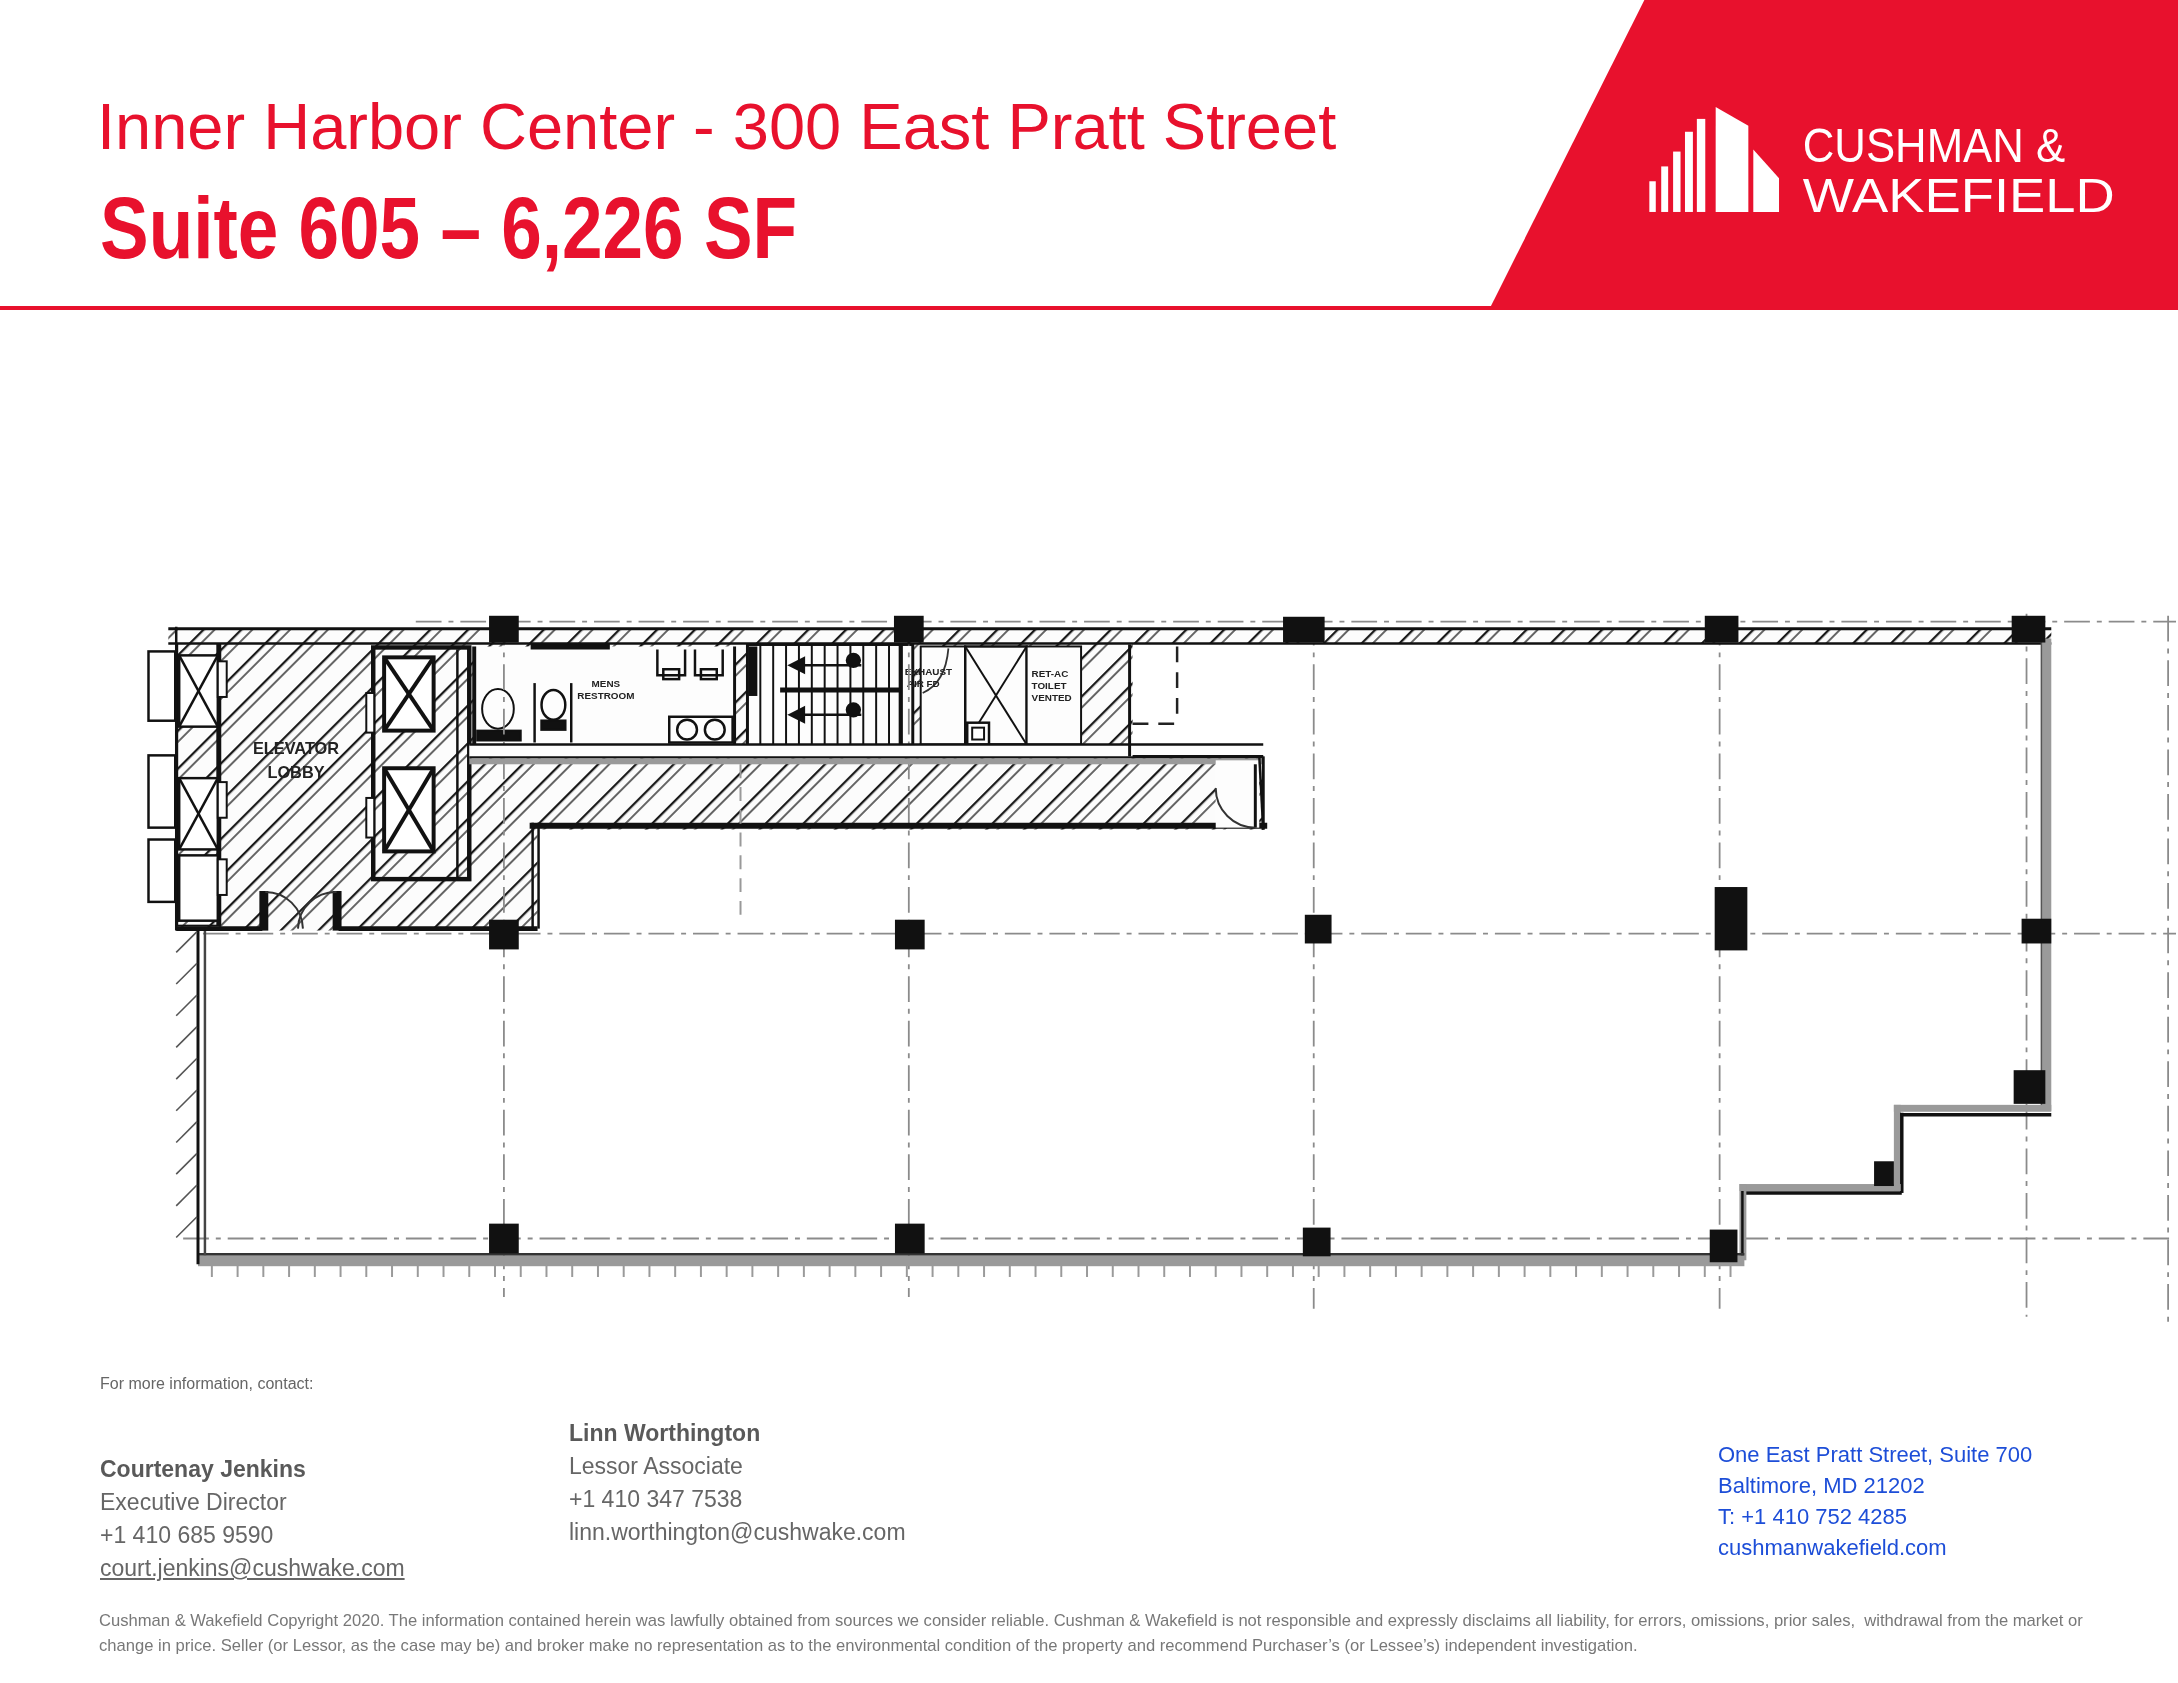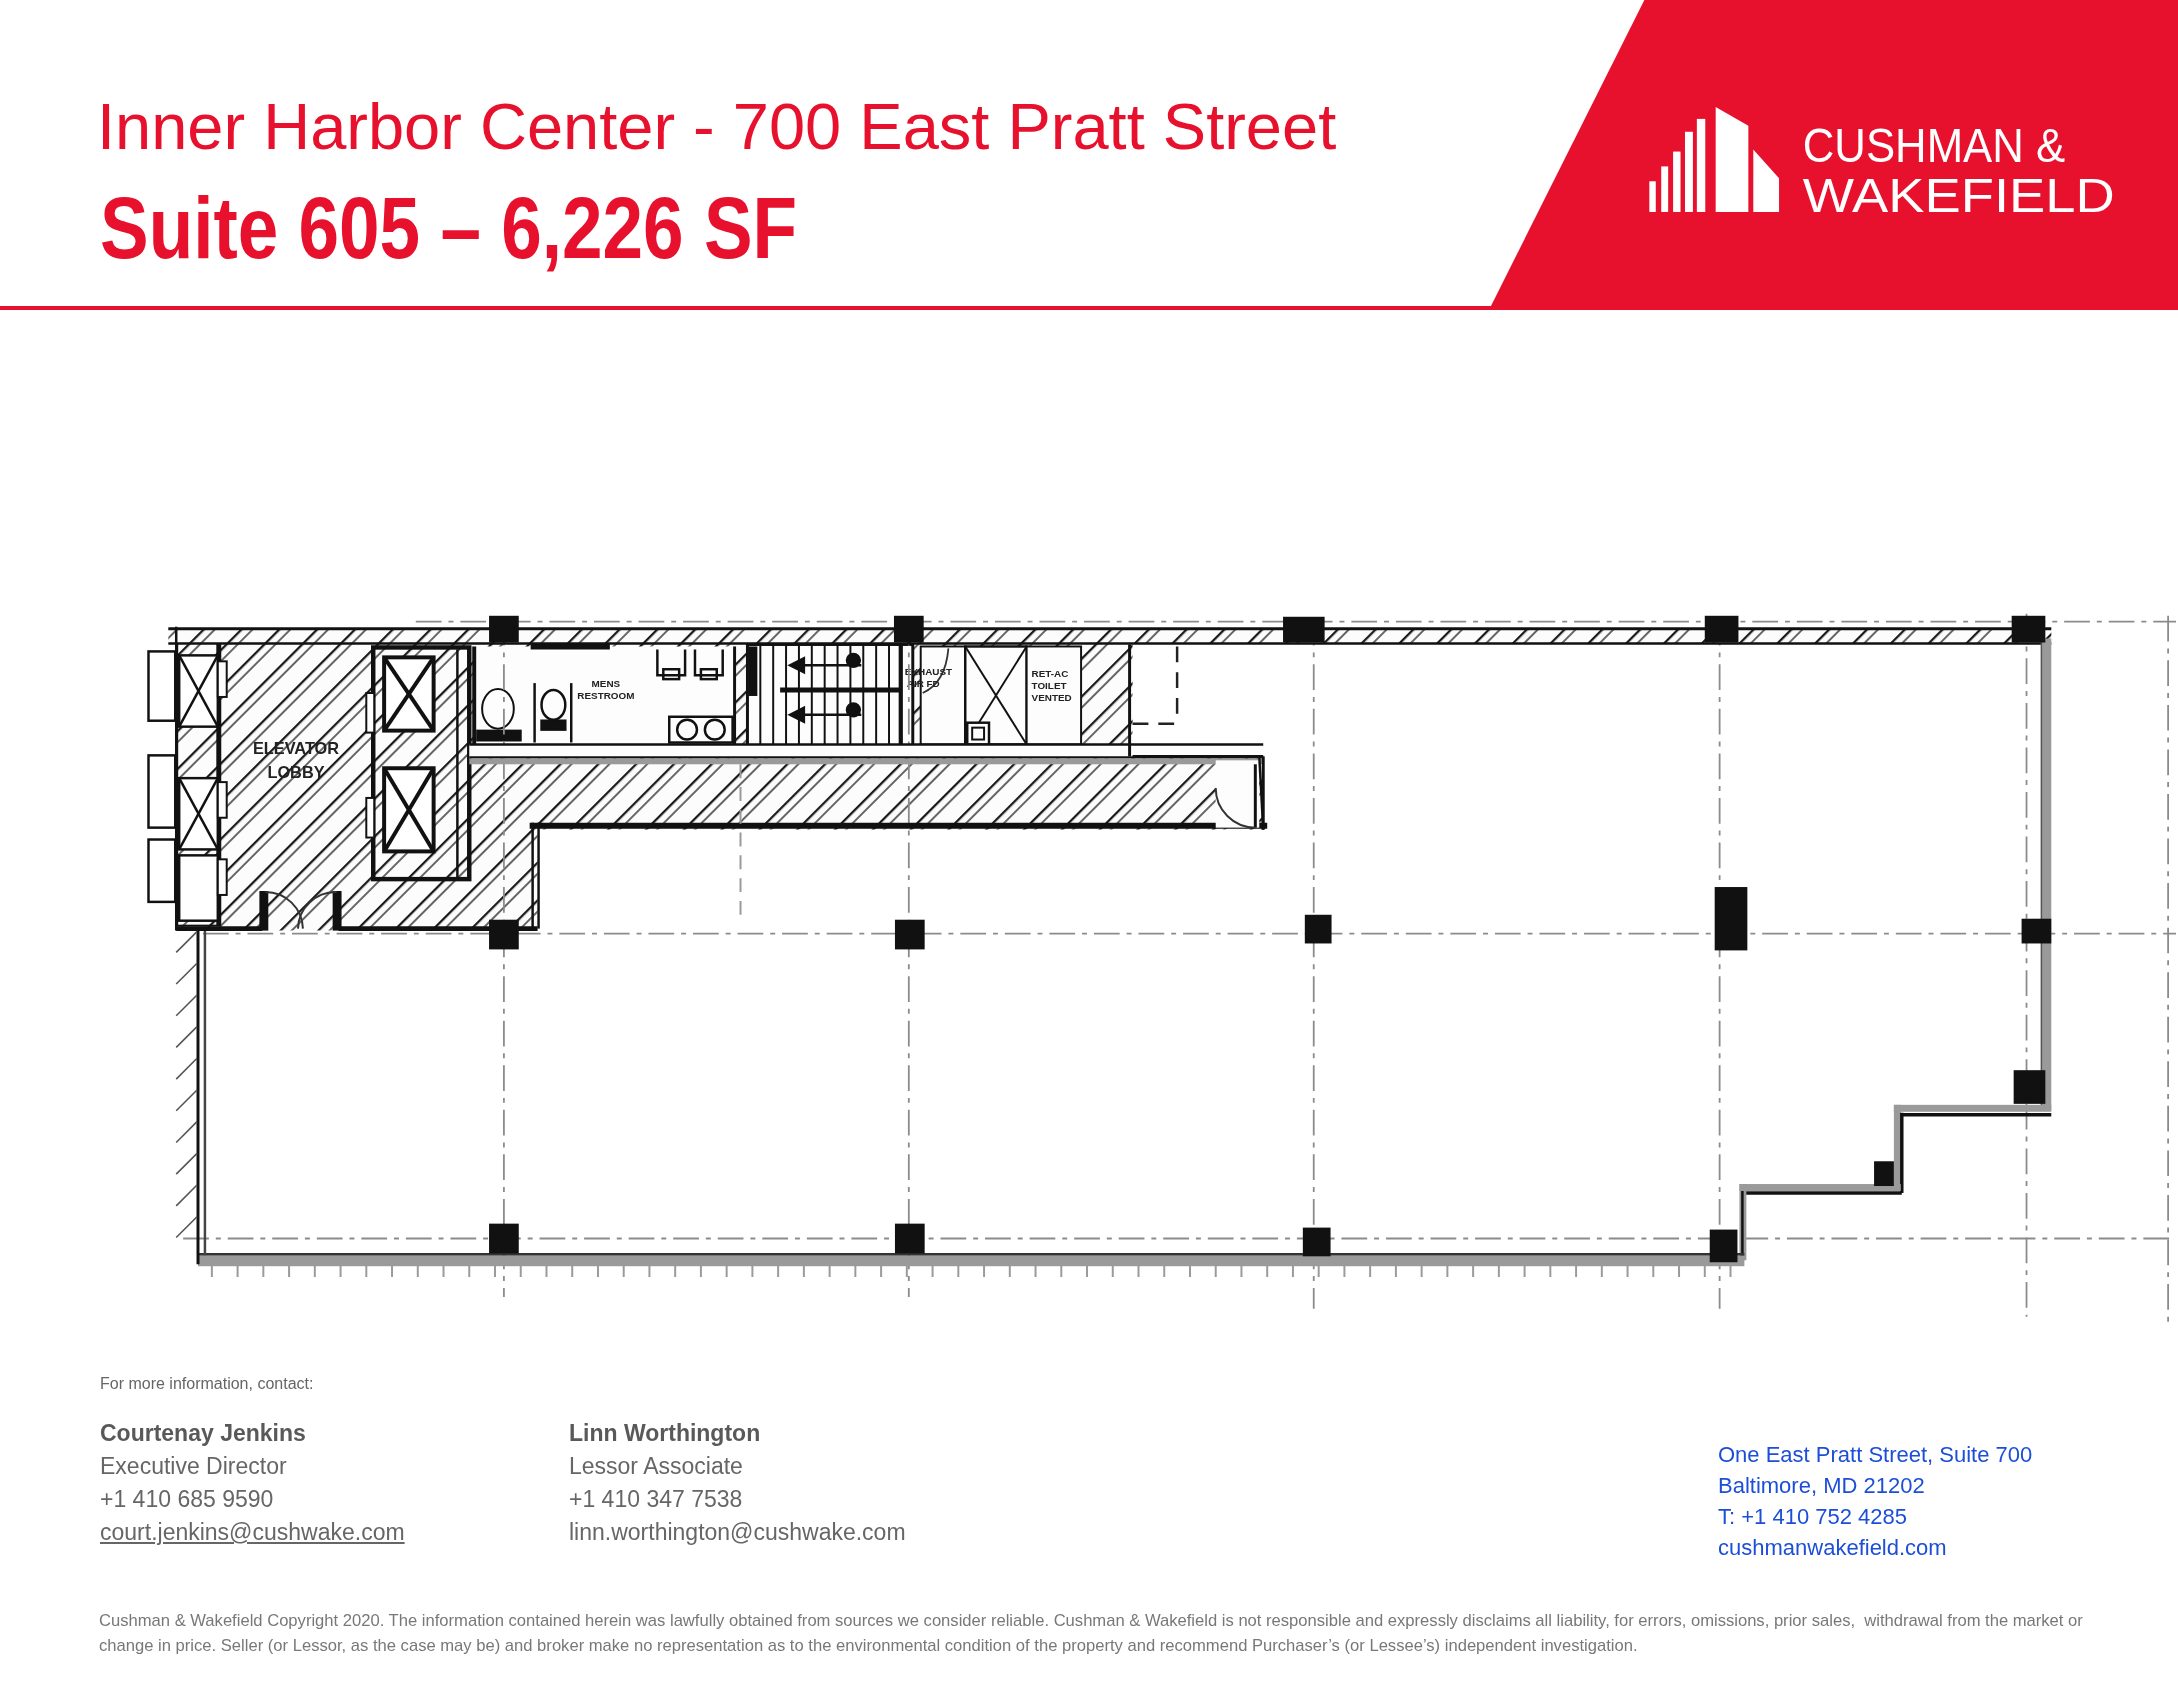--- a/index.html
+++ b/index.html
@@ -3,21 +3,21 @@
 <meta charset="utf-8">
 <style>
   html,body{margin:0;padding:0;}
   body{width:2178px;height:1683px;position:relative;background:#ffffff;
        font-family:"Liberation Sans", sans-serif;overflow:hidden;}
   .abs{position:absolute;}
 </style>
 </head>
 <body>
 
-<div class="abs" style="left:97px;top:89px;font-size:65px;color:#e8112d;white-space:nowrap;">Inner Harbor Center - 700 East Pratt Street</div>
+<div class="abs" style="left:97px;top:89px;font-size:65px;color:#e8112d;white-space:nowrap;">Inner Harbor Center - 300 East Pratt Street</div>
 
 <div class="abs" style="left:100px;top:178px;font-size:87px;font-weight:bold;color:#e8112d;white-space:nowrap;transform:scaleX(0.838);transform-origin:0 0;">Suite 605 – 6,226 SF</div>
 
 <div class="abs" style="left:0;top:306px;width:2178px;height:4px;background:#e8112d;"></div>
 
 <svg class="abs" style="left:0;top:0;" width="2178" height="317" viewBox="0 0 2200 320">
   <polygon points="1661,0 2200,0 2200,313 1504,313" fill="#e8112d"></polygon>
 
   <g fill="#ffffff">
     <rect x="1666" y="183" width="6.5" height="31"></rect>
@@ -346,21 +346,21 @@
   <rect x="1727" y="1242" width="28" height="33" fill="#111"></rect>
 
   <rect x="1893" y="1173" width="20" height="25" fill="#111"></rect>
 
   <rect x="2034" y="1081" width="32" height="34" fill="#111"></rect>
 </svg>
 
 <div class="abs" style="left:100px;top:1375px;font-size:16px;color:#666;">For more information, contact:</div>
 
 <div class="abs" style="left:100px;top:1417px;font-size:23px;color:#666;line-height:33px;">
-  <div style="font-weight:bold;color:#595959;">Courtenay Jenkins</div>
+  <div style="font-weight:bold;color:#595959;margin-top:36px;">Courtenay Jenkins</div>
   <div>Executive Director</div>
   <div>+1 410 685 9590</div>
   <div style="text-decoration:underline;">court.jenkins@cushwake.com</div>
 </div>
 
 <div class="abs" style="left:569px;top:1417px;font-size:23px;color:#666;line-height:33px;">
   <div style="font-weight:bold;color:#595959;">Linn Worthington</div>
   <div>Lessor Associate</div>
   <div>+1 410 347 7538</div>
   <div style="">linn.worthington@cushwake.com</div>

